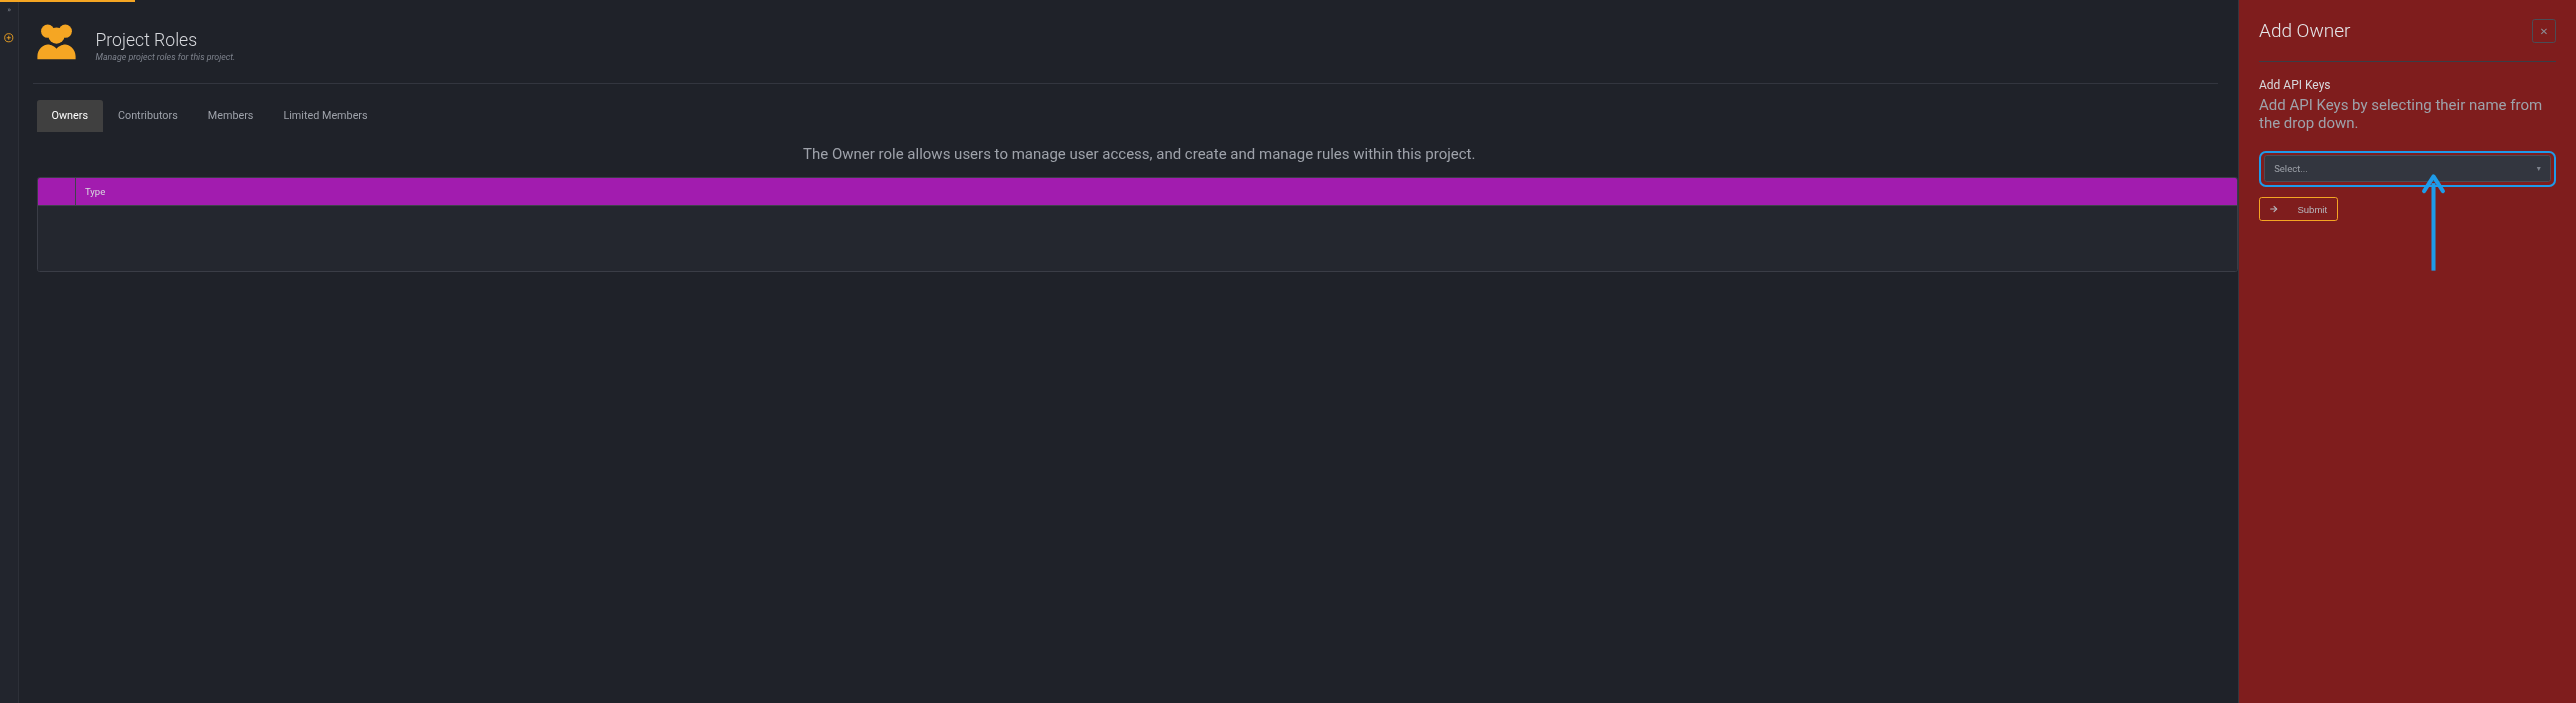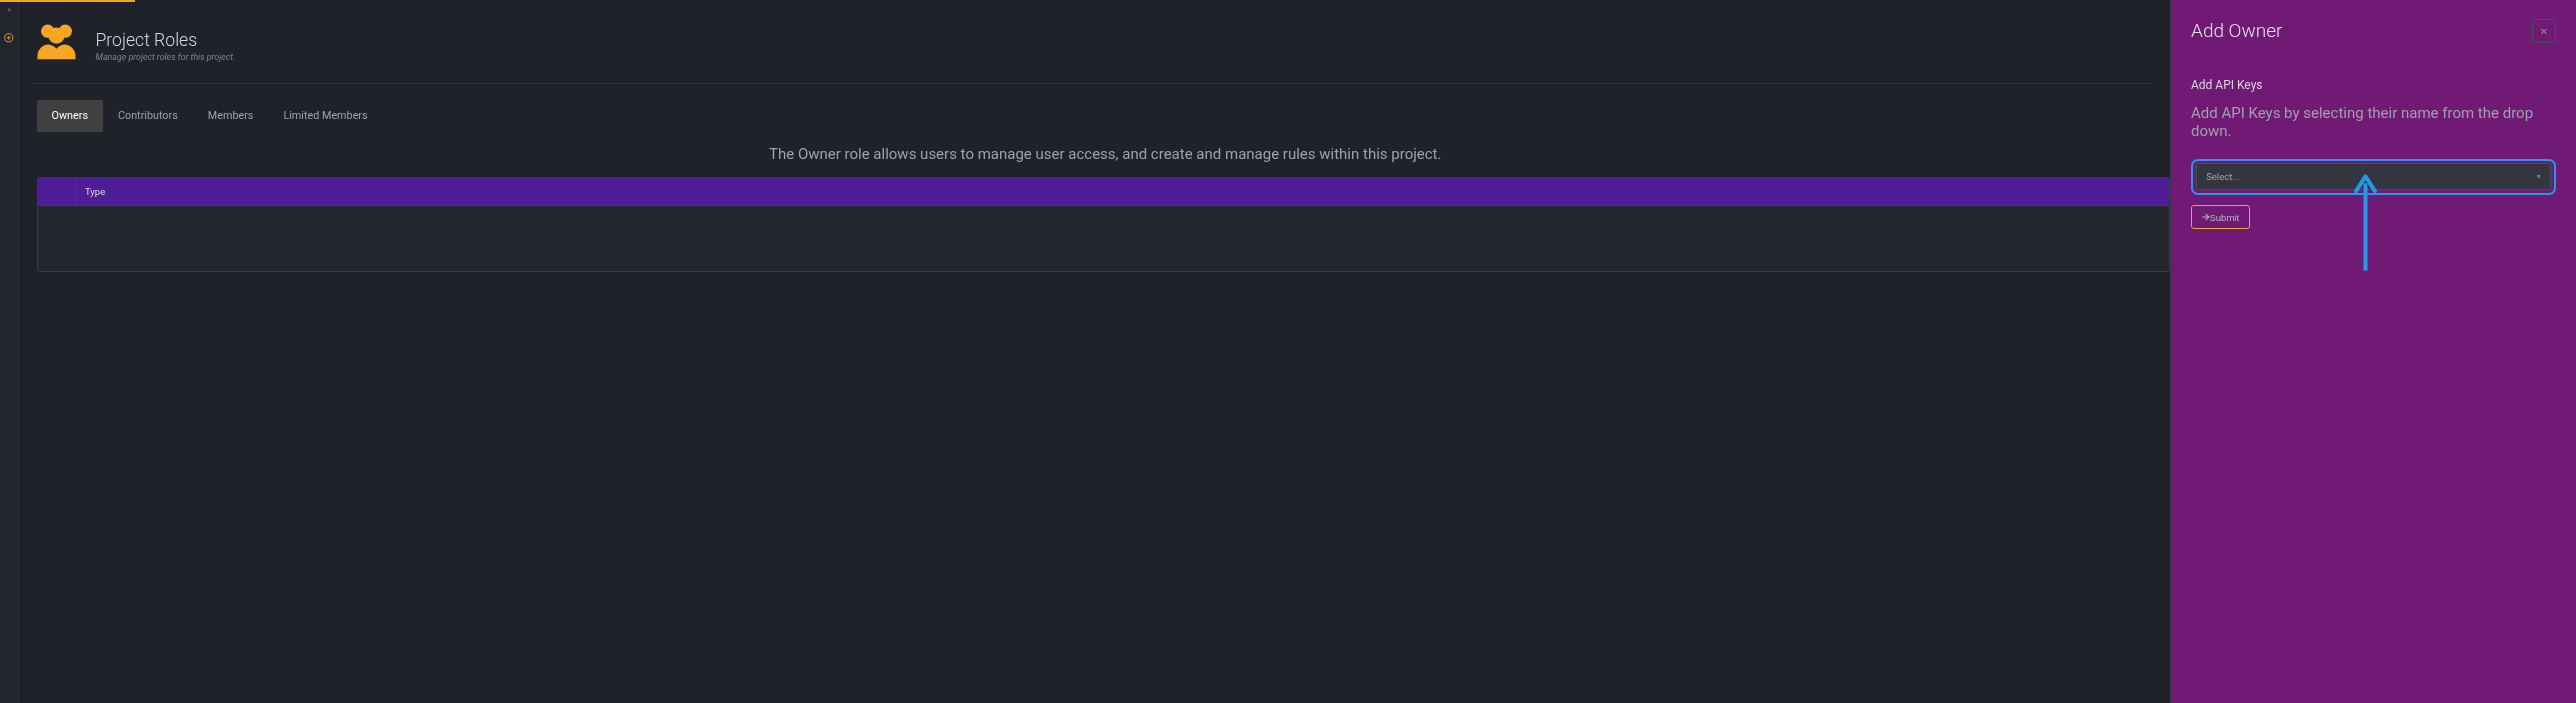--- a/index.html
+++ b/index.html
@@ -99,42 +99,42 @@
   
   .table-wrap {
     margin-right: 0;
     border: 0.7px solid #3a3d46;
     border-radius: 2.7px;
     overflow: hidden;
     margin-left: 4px;
   }
   .table-head {
     display: flex;
-    background: #4c1d95;
+    background: #a21caf;
     border-bottom: 0.7px solid #3f424b;
   }
   .table-head .col {
     padding: 8px 9.5px;
     color: #d9dbdf;
     font-size: 9.5px;
     border-right: 0.7px solid #3f424b;
   }
   .table-head .col:last-child { border-right: none; flex: 1; }
   .col-blank { width: 38px; }
   .col-type { width: 106px; }
   .col-name { flex: 1; }
   .table-body {
     min-height: 65px;
     background: #24272f;
   }
 
   
   .panel {
-    width: 406px;
-    background: #701a75;
+    width: 338px;
+    background: #7f1d1d;
     border-left: 0.7px solid #33363f;
     padding: 19px 20px 20px 20px;
     display: flex;
     flex-direction: column;
     position: relative;
   }
   .panel-head {
     display: flex;
     justify-content: space-between;
     align-items: flex-start;
@@ -158,21 +158,21 @@
     align-items: center;
     justify-content: center;
   }
   .panel-section {
     margin-top: 16px;
   }
   .panel-section h3 {
     font-weight: 400;
     font-size: 12px;
     color: #d7d9dd;
-    margin-bottom: 12px;
+    margin-bottom: 4px;
   }
   .panel-section .hint {
     color: #9ea2aa;
     font-size: 15px;
     margin-bottom: 19px;
   }
 
   .select-highlight {
     border: 2px solid #1e9be9;
     border-radius: 6.8px;
@@ -189,21 +189,21 @@
     color: #9ea2aa;
     font-size: 9.5px;
     cursor: pointer;
   }
   .select-box .chev { color: #7d828c; font-size: 8px; }
 
   .submit-btn {
     margin-top: 10.8px;
     display: inline-flex;
     align-items: center;
-    gap: 0;
+    gap: 20px;
     border: 0.7px solid #f5a623;
     background: transparent;
     color: #b7bac0;
     padding: 5.4px 9.5px;
     border-radius: 2.7px;
     font-size: 9.5px;
     cursor: pointer;
   }
   .submit-btn .arrow { color: #9ea2aa; }
 

